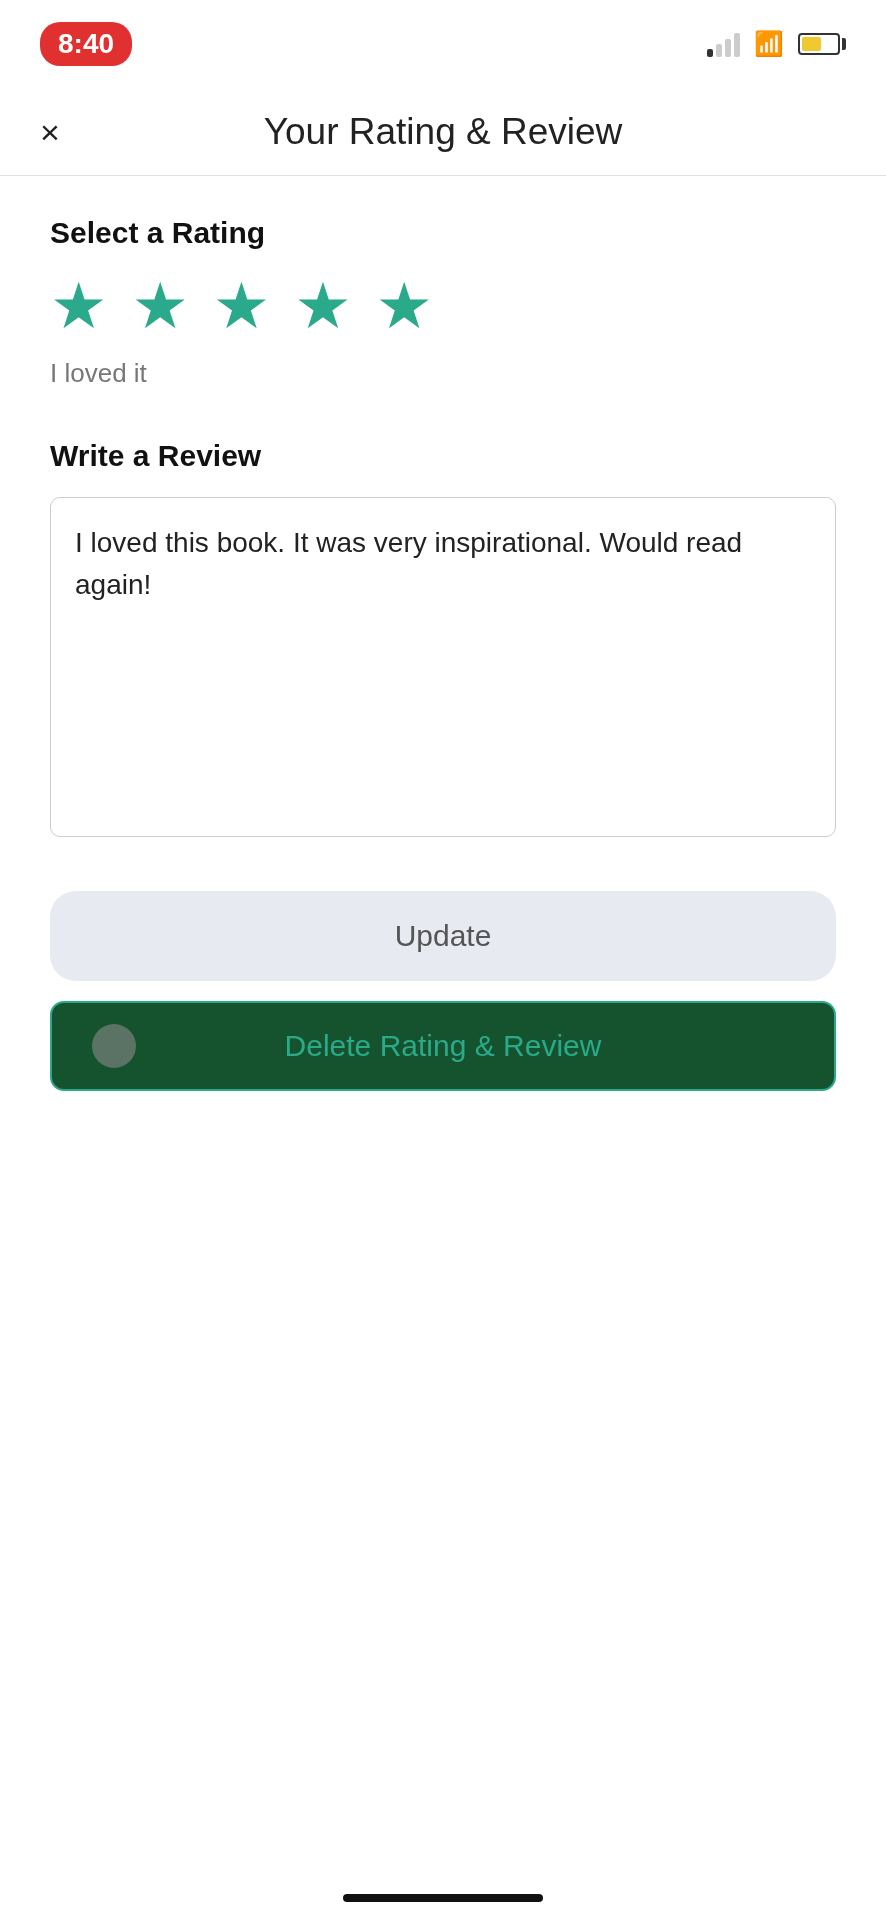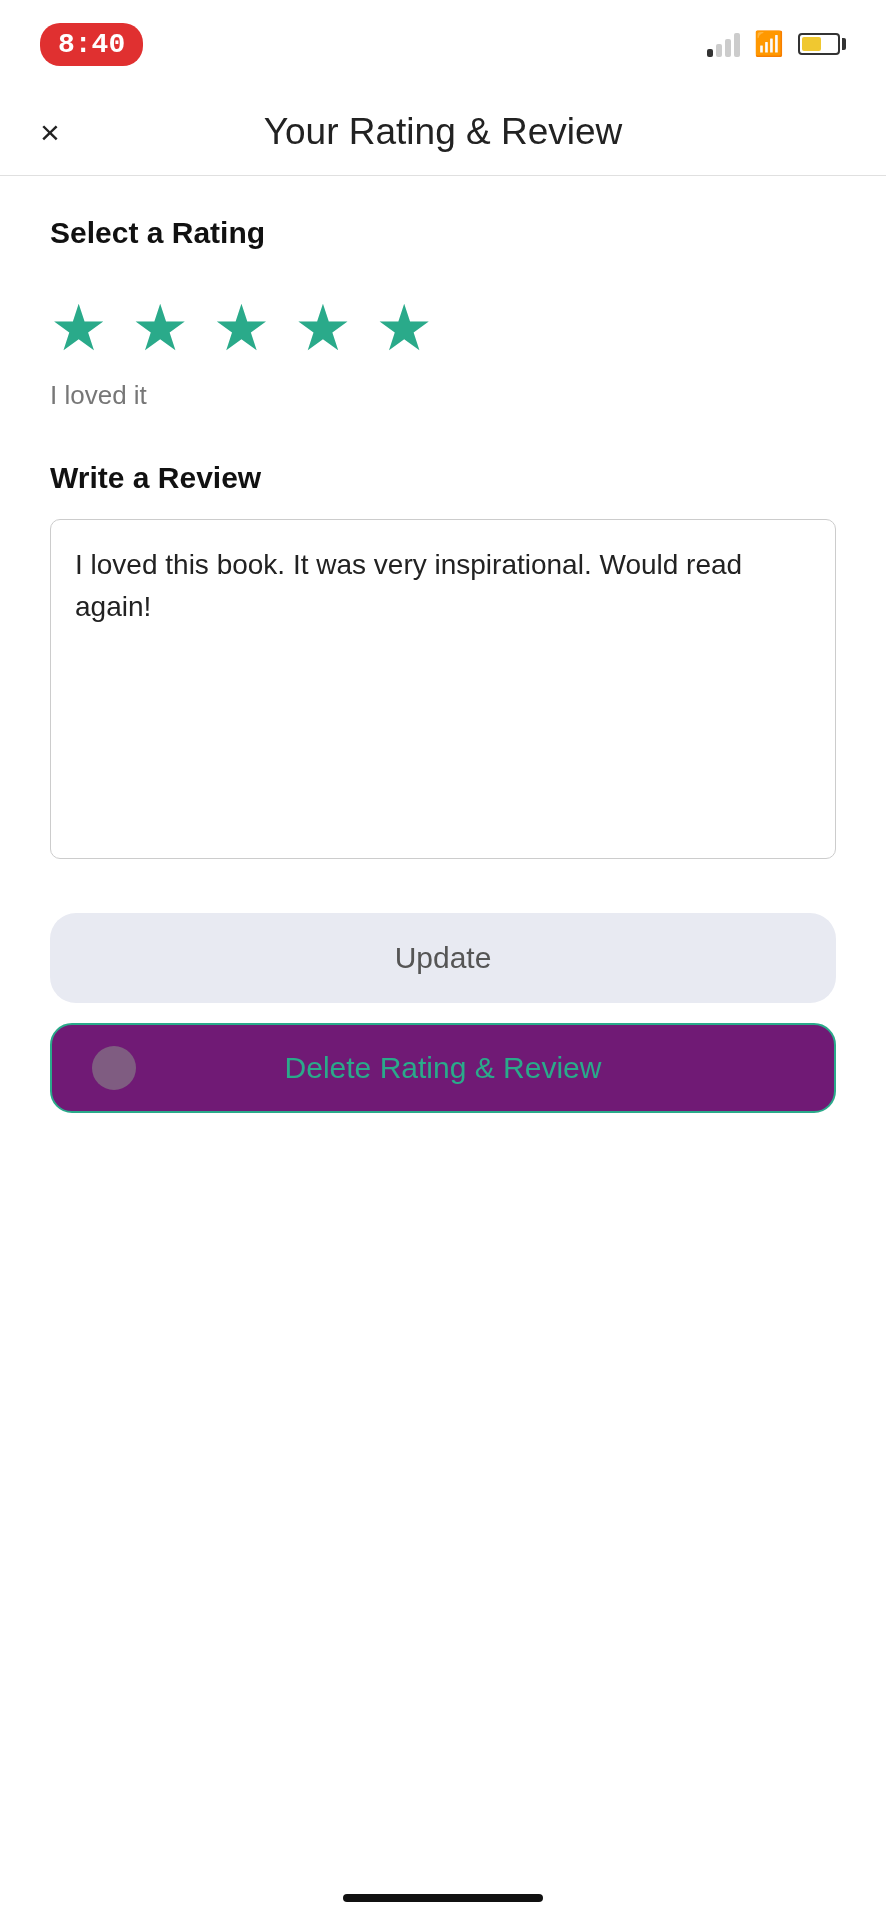--- a/index.html
+++ b/index.html
@@ -15,21 +15,20 @@
     }
 
     
     .status-bar {
       width: 100%;
       height: 88px;
       display: flex;
       align-items: center;
       justify-content: space-between;
       padding: 16px 40px;
-      font-family: Liberation Mono, monospace;
     }
 
     .status-time {
       background: #e03030;
       color: white;
       font-size: 28px;
       font-weight: 600;
       padding: 6px 18px;
       border-radius: 20px;
     }
@@ -124,21 +123,21 @@
 
     
     .content {
       padding: 40px 50px;
     }
 
     .section-label {
       font-size: 30px;
       font-weight: 700;
       color: #111;
-      margin-bottom: 46px;
+      margin-bottom: 24px;
     }
 
     
     .stars-row {
       display: flex;
       gap: 24px;
       margin-bottom: 20px;
     }
 
     .star {
@@ -195,23 +194,23 @@
       border-radius: 26px;
       font-size: 30px;
       font-weight: 500;
       color: #555;
       cursor: pointer;
     }
 
     .btn-delete {
       width: 100%;
       height: 90px;
-      background: #701a75;
+      background: #14532d;
       border: 2px solid #2aaa8a;
-      border-radius: 22px;
+      border-radius: 14px;
       font-size: 30px;
       font-weight: 500;
       color: #2aaa8a;
       cursor: pointer;
       position: relative;
       display: flex;
       align-items: center;
       justify-content: center;
     }
 

